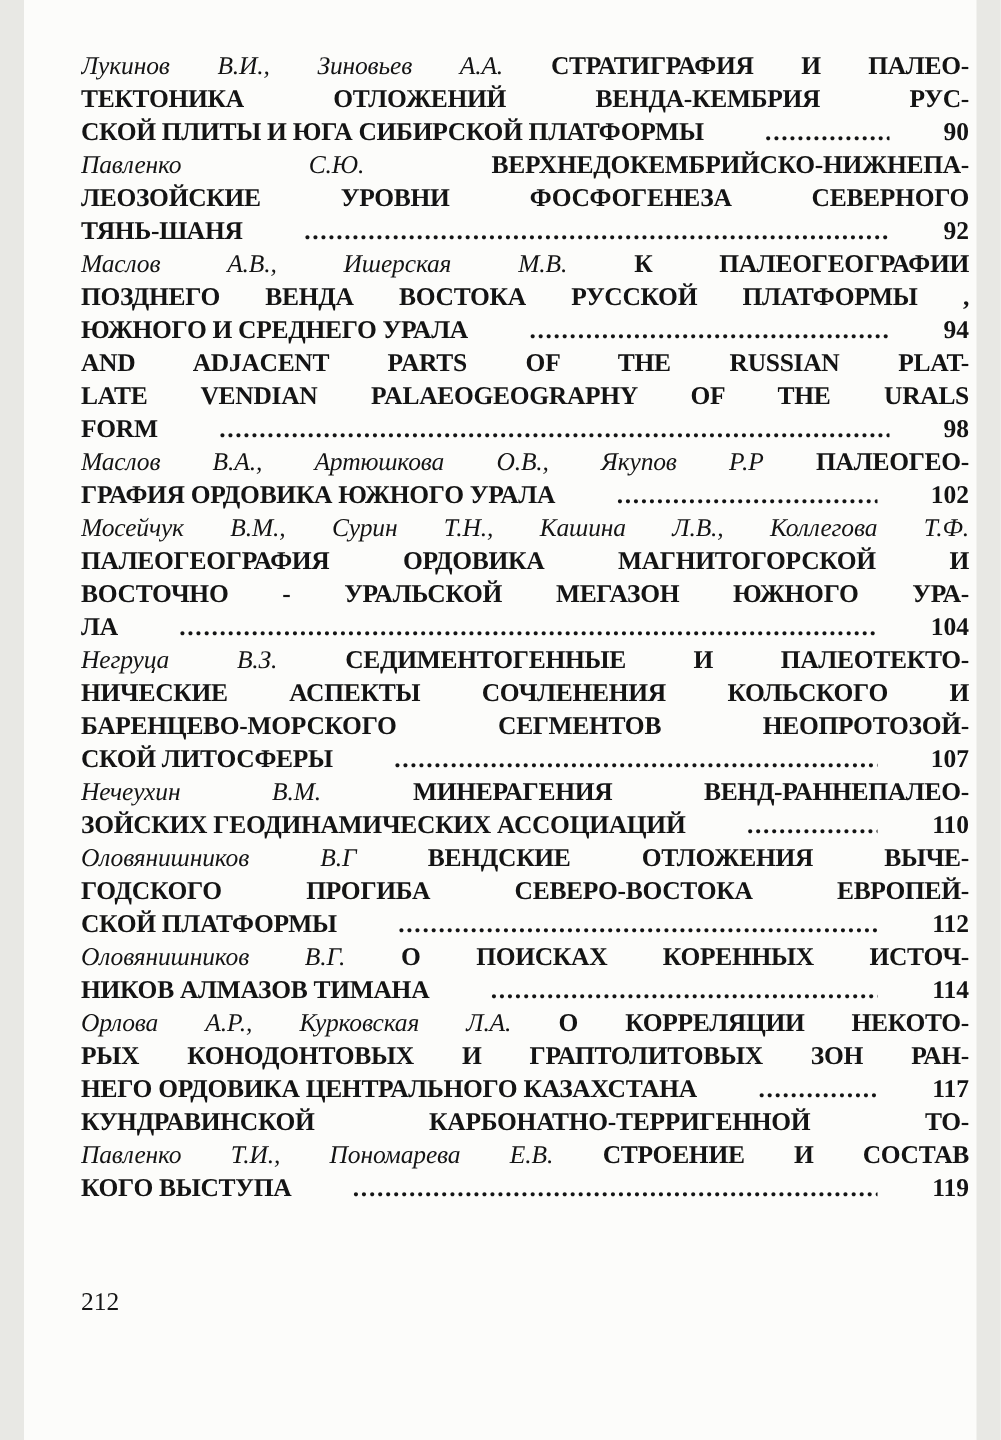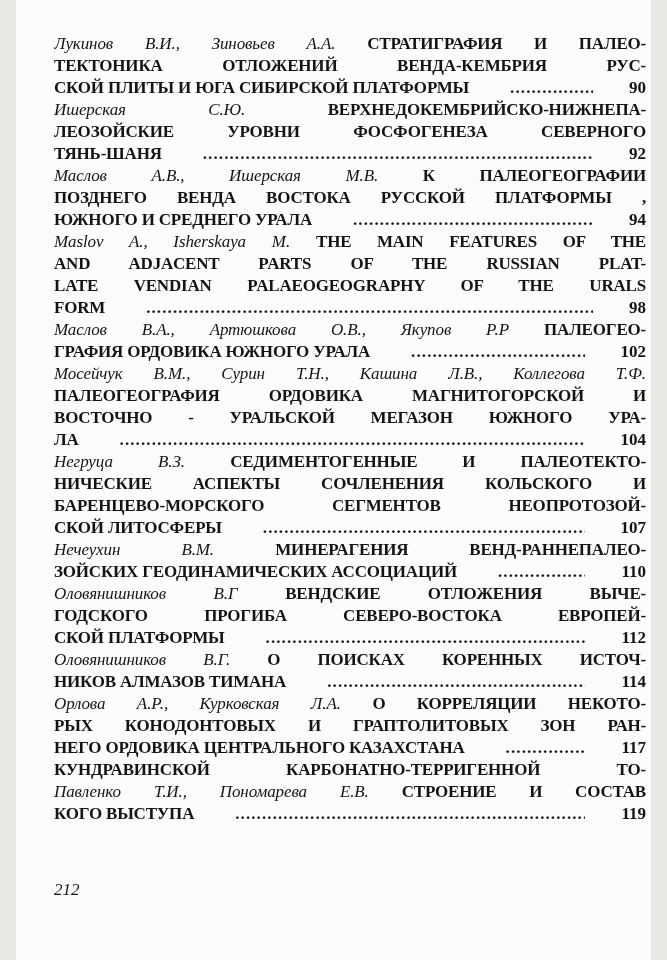--- a/index.html
+++ b/index.html
@@ -60,57 +60,55 @@
   .pg {
     font-weight: bold;
     flex: 0 0 auto;
     letter-spacing: 0;
   }
   .footer {
     margin-top: 54px;
     font-size: 17px;
     line-height: 22px;
     font-weight: normal;
-    font-style: italic;
   }
 </style>
 </head>
 <body>
 
 <div class="page">
   <div class="toc">
       <div class="entry">
         <div class="line just"><span class="txt"><span class="author">Лукинов В.И., Зиновьев А.А.</span> <span class="title">СТРАТИГРАФИЯ И ПАЛЕО-</span></span></div>
         <div class="line just"><span class="txt"><span class="title">ТЕКТОНИКА ОТЛОЖЕНИЙ ВЕНДА-КЕМБРИЯ РУС-</span></span></div>
         <div class="line leader-line">
           <span class="txt"><span class="title">СКОЙ ПЛИТЫ И ЮГА СИБИРСКОЙ ПЛАТФОРМЫ</span></span>
           <span class="dots">........................................................................................................................................................................................................</span>
           <span class="pg">90</span>
         </div>
       </div>
       <div class="entry">
-        <div class="line just"><span class="txt"><span class="author">Ишерская С.Ю.</span> <span class="title">ВЕРХНЕДОКЕМБРИЙСКО-НИЖНЕПА-</span></span></div>
+        <div class="line just"><span class="txt"><span class="author">Павленко С.Ю.</span> <span class="title">ВЕРХНЕДОКЕМБРИЙСКО-НИЖНЕПА-</span></span></div>
         <div class="line just"><span class="txt"><span class="title">ЛЕОЗОЙСКИЕ УРОВНИ ФОСФОГЕНЕЗА СЕВЕРНОГО</span></span></div>
         <div class="line leader-line">
           <span class="txt"><span class="title">ТЯНЬ-ШАНЯ</span></span>
           <span class="dots">........................................................................................................................................................................................................</span>
           <span class="pg">92</span>
         </div>
       </div>
       <div class="entry">
         <div class="line just"><span class="txt"><span class="author">Маслов А.В., Ишерская М.В.</span> <span class="title">К ПАЛЕОГЕОГРАФИИ</span></span></div>
         <div class="line just"><span class="txt"><span class="title">ПОЗДНЕГО ВЕНДА ВОСТОКА РУССКОЙ ПЛАТФОРМЫ ,</span></span></div>
         <div class="line leader-line">
           <span class="txt"><span class="title">ЮЖНОГО И СРЕДНЕГО УРАЛА</span></span>
           <span class="dots">........................................................................................................................................................................................................</span>
           <span class="pg">94</span>
         </div>
       </div>
       <div class="entry">
-        <div class="line just"><span class="txt"><span class="author">Maslov A., Isherskaya M.</span> <span class="title">THE MAIN FEATURES OF THE</span></span></div>
         <div class="line just"><span class="txt"><span class="title">AND ADJACENT PARTS OF THE RUSSIAN PLAT-</span></span></div>
         <div class="line just"><span class="txt"><span class="title">LATE VENDIAN PALAEOGEOGRAPHY OF THE URALS</span></span></div>
         <div class="line leader-line">
           <span class="txt"><span class="title">FORM</span></span>
           <span class="dots">........................................................................................................................................................................................................</span>
           <span class="pg">98</span>
         </div>
       </div>
       <div class="entry">
         <div class="line just"><span class="txt"><span class="author">Маслов В.А., Артюшкова О.В., Якупов Р.Р</span> <span class="title">ПАЛЕОГЕО-</span></span></div>

